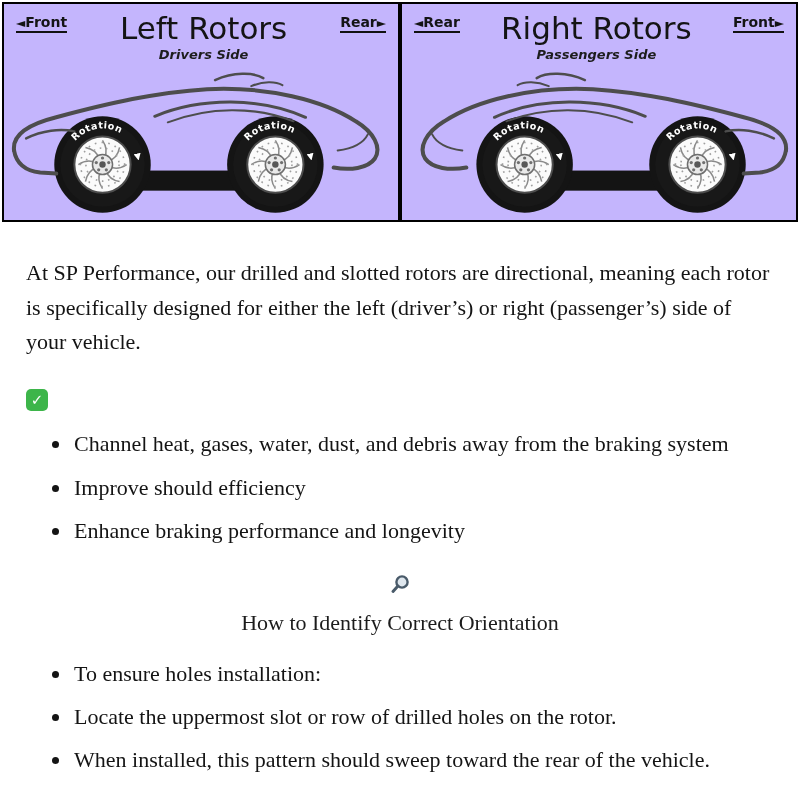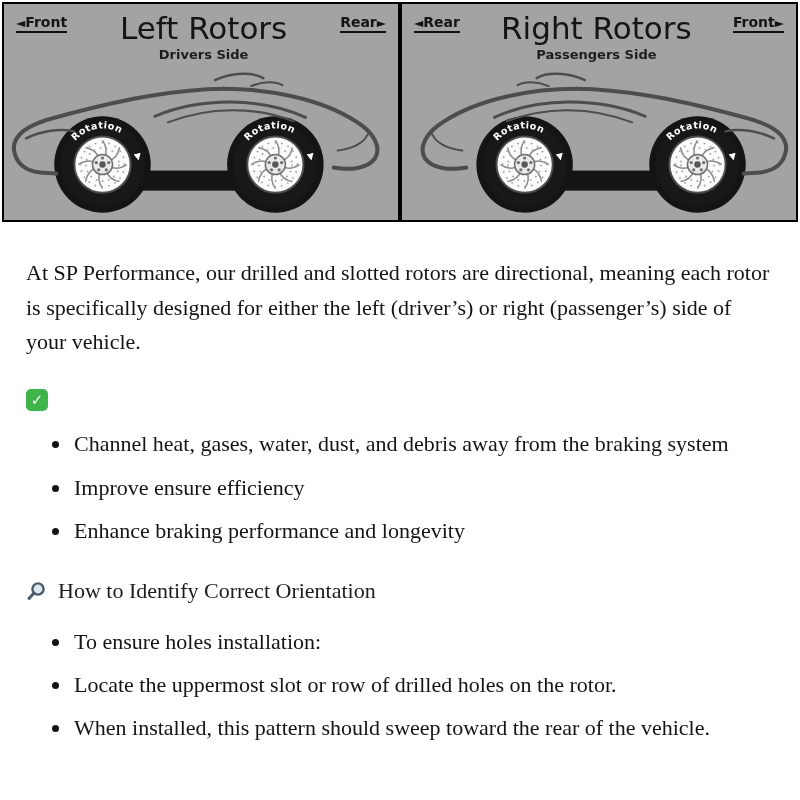--- a/index.html
+++ b/index.html
@@ -4,39 +4,39 @@
 <style>
   html,body { margin:0; padding:0; background:#ffffff; }
   body {
     width:800px;
     font-family:"Liberation Serif","DejaVu Serif",serif;
     color:#141414;
   }
 
   
   .diagram { display:flex; padding:2px; }
-  .panel { flex:1; border:2.5px solid #000; background:#a3a3a3; min-width:0; }
+  .panel { flex:1; border:2.5px solid #000; background:#c4b5fd; min-width:0; }
   .panel + .panel { margin-left:0; }
 
   .panel-head {
     display:grid;
     grid-template-columns:auto 1fr auto;
     align-items:start;
     padding:8px 12px 0 12px;
     font-family:"DejaVu Sans","Liberation Sans",sans-serif;
   }
   .dir {
     font-weight:bold; font-size:14px;
     border-bottom:2.5px solid #111;
     padding-bottom:1px; white-space:nowrap; margin-top:2px;
   }
   .dir .arrow { font-size:12px; }
   .titles { text-align:center; }
   .panel-title { font-weight:normal; font-size:31px; line-height:1.05; }
-  .panel-sub { font-weight:bold; font-size:13px; color:#1d1d1d; margin-top:2px; }
+  .panel-sub { font-weight:bold; font-style:italic; font-size:13px; color:#1d1d1d; margin-top:2px; }
 
   .car-svg { width:100%; height:auto; display:block; margin-top:-4px; }
   .rot-text { fill:#ffffff; font-family:"DejaVu Sans",sans-serif; font-weight:bold; font-size:9.5px; letter-spacing:.5px; }
 
   
   .content { padding:6px 26px 28px 26px; font-size:22px; line-height:1.56; }
   .intro { margin:26px 0 0 0; }
 
   .h-check {
     margin:30px 0 0 0; font-size:22px; font-weight:bold;
@@ -50,21 +50,21 @@
     font-family:"DejaVu Sans",sans-serif;
   }
 
   .lead { margin:26px 0 0 0; }
 
   ul.bullets { margin:16px 0 0 0; padding-left:46px; list-style:disc; }
   ul.bullets li { margin:0 0 9px 0; padding-left:2px; }
 
   .h-search {
     margin:26px 0 0 0; font-size:22px; font-weight:normal; color:#1c1c1c;
-    display:flex; align-items:center; gap:11px;
+    display:flex; align-items:center; gap:11px;flex-direction:column;
   }
   .magnifier { width:21px; height:21px; flex:0 0 21px; }
 
   .defs-holder { position:absolute; width:0; height:0; overflow:hidden; }
 </style>
 </head>
 <body>
 
 <svg class="defs-holder" xmlns="http://www.w3.org/2000/svg" aria-hidden="true">
   <defs>
@@ -169,21 +169,21 @@
 
   <p class="intro">At SP Performance, our drilled and slotted rotors are directional, meaning each rotor is specifically designed for either the left (driver’s) or right (passenger’s) side of your vehicle.</p>
 
   <h2 class="h-check">
     <span class="check-icon">✓</span>
   </h2>
 
 
   <ul class="bullets">
     <li>Channel heat, gases, water, dust, and debris away from the braking system</li>
-    <li>Improve ensure efficiency</li>
+    <li>Improve should efficiency</li>
     <li>Enhance braking performance and longevity</li>
   </ul>
 
   <h2 class="h-search">
     <svg class="magnifier" viewBox="0 0 21 21" xmlns="http://www.w3.org/2000/svg">
       <circle cx="12" cy="8" r="5.6" fill="#dfe7ee" stroke="#4a5b6a" stroke-width="2.4"></circle>
       <line x1="7.7" y1="12.2" x2="3" y2="17.4" stroke="#4a5b6a" stroke-width="3" stroke-linecap="round"></line>
     </svg>
     <span>How to Identify Correct Orientation</span>
   </h2>

